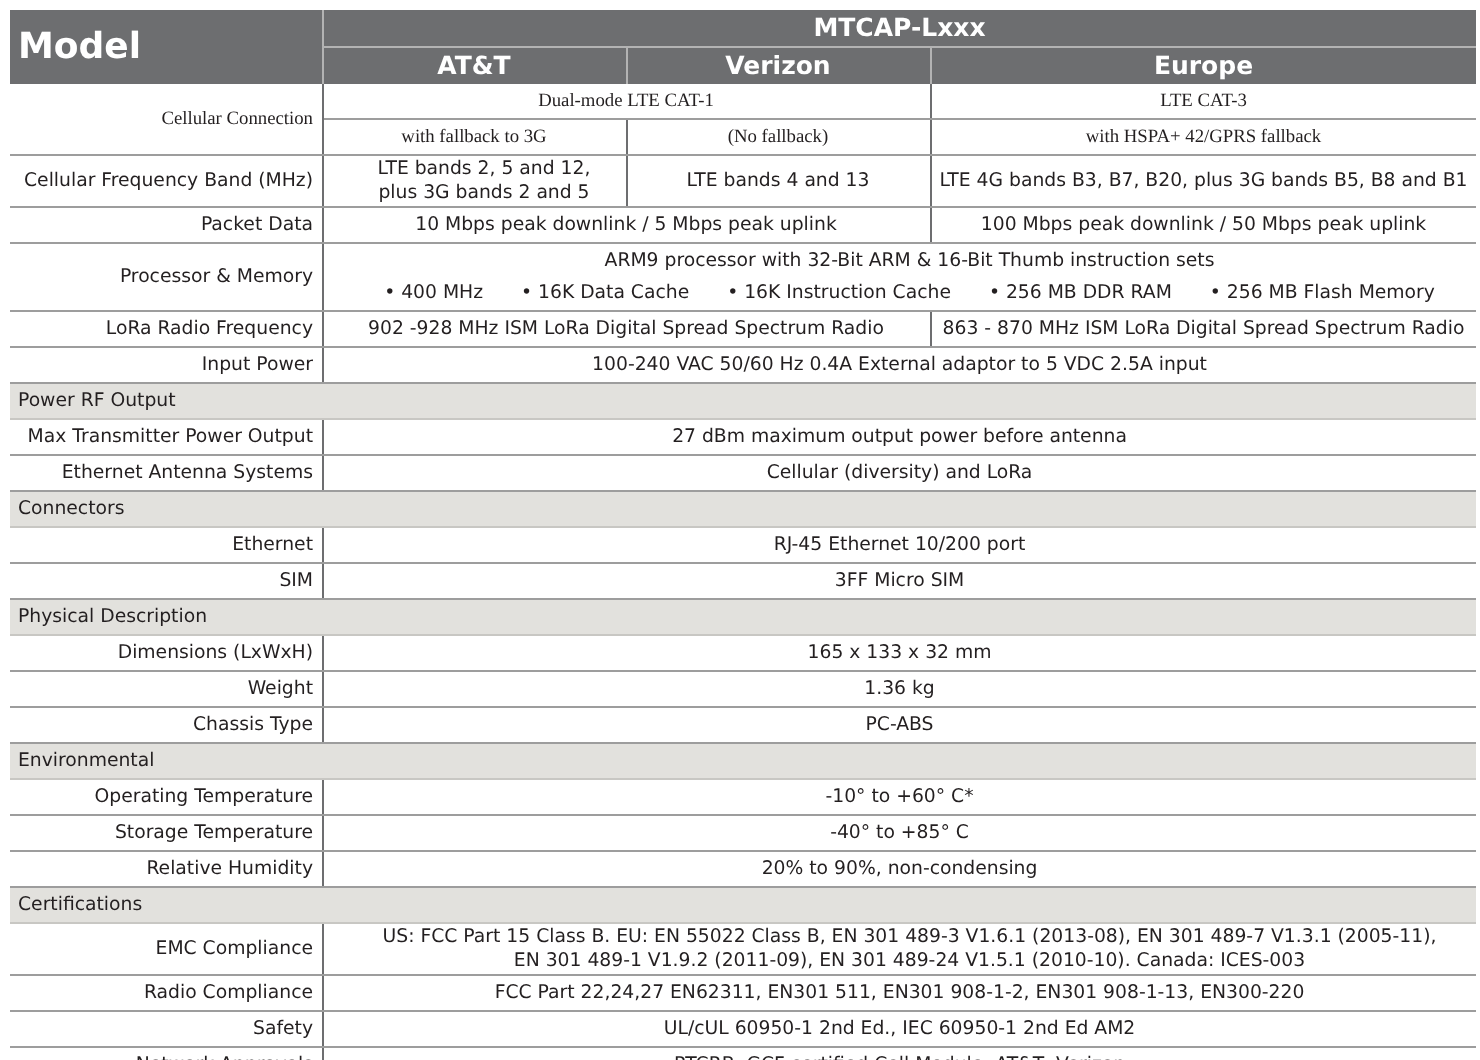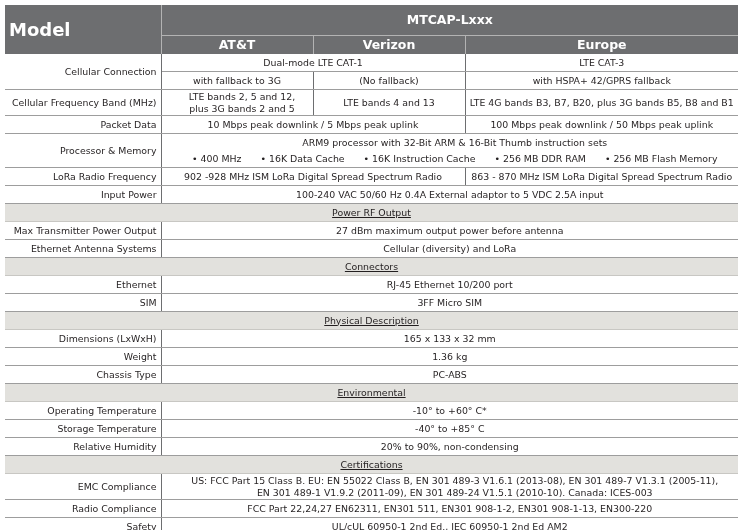--- a/index.html
+++ b/index.html
@@ -5,31 +5,31 @@
   html, body { margin: 0; padding: 0; background: #ffffff; }
   body { width: 740px; height: 530px; overflow: hidden; font-family: "DejaVu Sans", "Liberation Sans", sans-serif; color: #231f20; }
   table.spec { position: absolute; left: 5px; top: 5px; width: 733px; border-collapse: collapse; table-layout: fixed; font-size: 9.4px; }
   table.spec td, table.spec th { padding: 0 4px; line-height: 12px; }
   col.c-label { width: 156px; }
   col.c-att { width: 152px; }
   col.c-vzw { width: 152px; }
   col.c-eu { width: 273px; }
   th.hdr { background: #6d6e70; color: #ffffff; font-weight: bold; text-align: center; border-left: 1px solid #b3b3b3; }
   th.hdr-model { background: #6d6e70; color: #ffffff; font-size: 18px; font-weight: bold; text-align: left; padding-left: 8px; border-right: 1px solid #b3b3b3; }
-  th.hdr-top { font-size: 12.5px; height: 30px; border-bottom: 1px solid #b3b3b3; }
+  th.hdr-top { font-size: 12.5px; height: 18px; border-bottom: 1px solid #b3b3b3; }
   th.hdr-sub { font-size: 12.5px; height: 18px; }
   tr.row td { border-bottom: 1px solid #9d9d9d; height: 17px; }
   td.lbl { text-align: right; border-right: 1px solid #6d6e70; white-space: nowrap; }
   td.val { text-align: center; border-left: 1px solid #6d6e70; white-space: nowrap; }
-  tr.section td { background: #e2e1dd; height: 17px; text-align: center; border-bottom: 1px solid #c8c7c3; text-decoration: underline; }
+  tr.section td { background: #e2e1dd; height: 17px; text-align: left; border-bottom: 1px solid #c8c7c3; }
   tr.tall td { height: 25px; }
   tr.tall2 td { height: 33px; }
   td.val.multi { line-height: 11.5px; padding-left: 14px; }
   .proc-bullets span { margin: 0 8px; }
-  tr.half td { height: 17px; }
+  tr.half td { height: 17px; font-family: Liberation Serif, serif; }
 </style>
 </head>
 <body>
 
 <table class="spec">
   <colgroup>
     <col class="c-label">
       <col class="c-att">
       <col class="c-vzw">
       <col class="c-eu">

